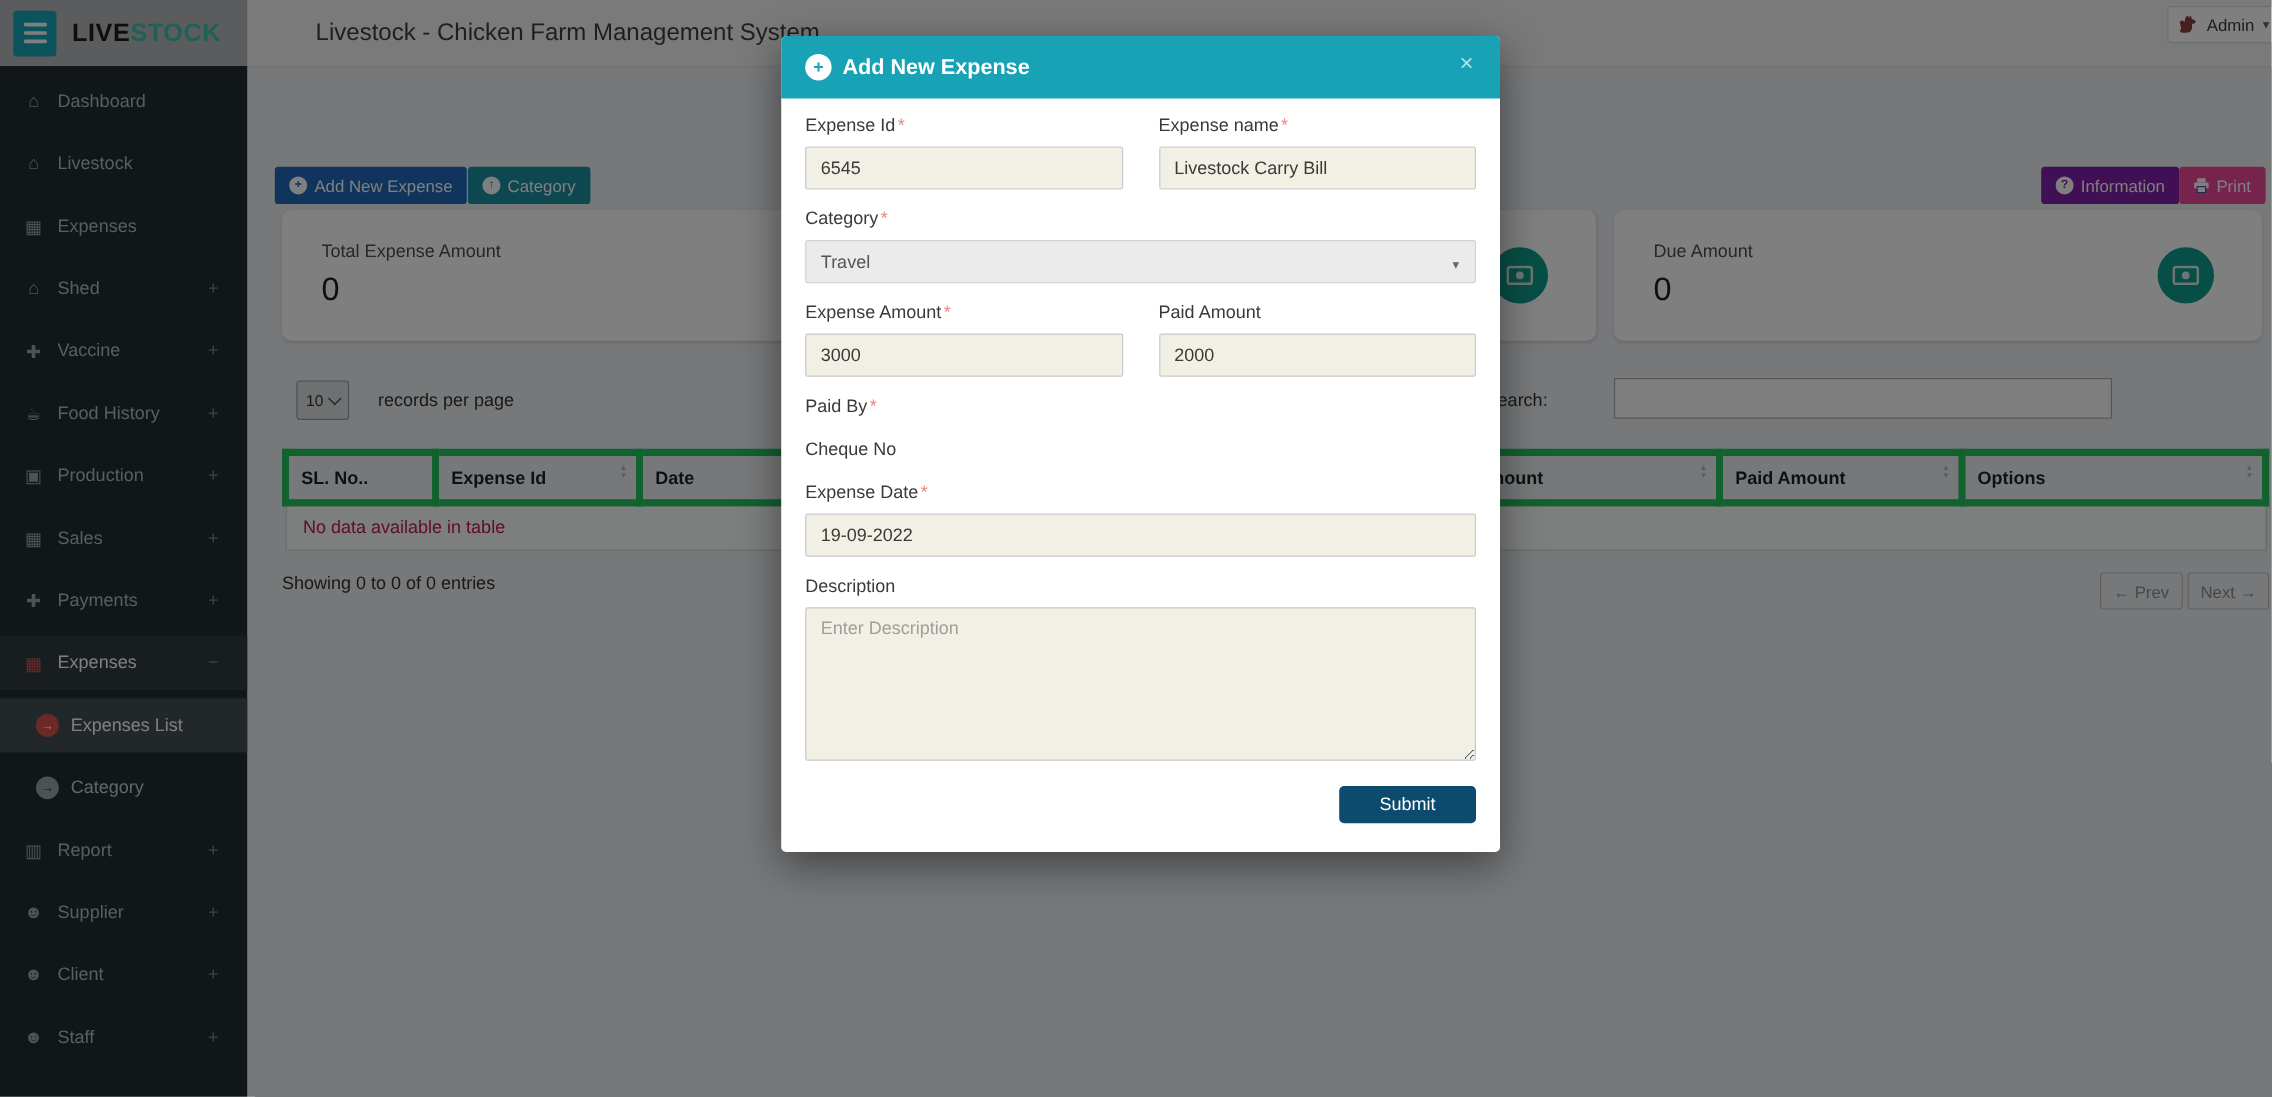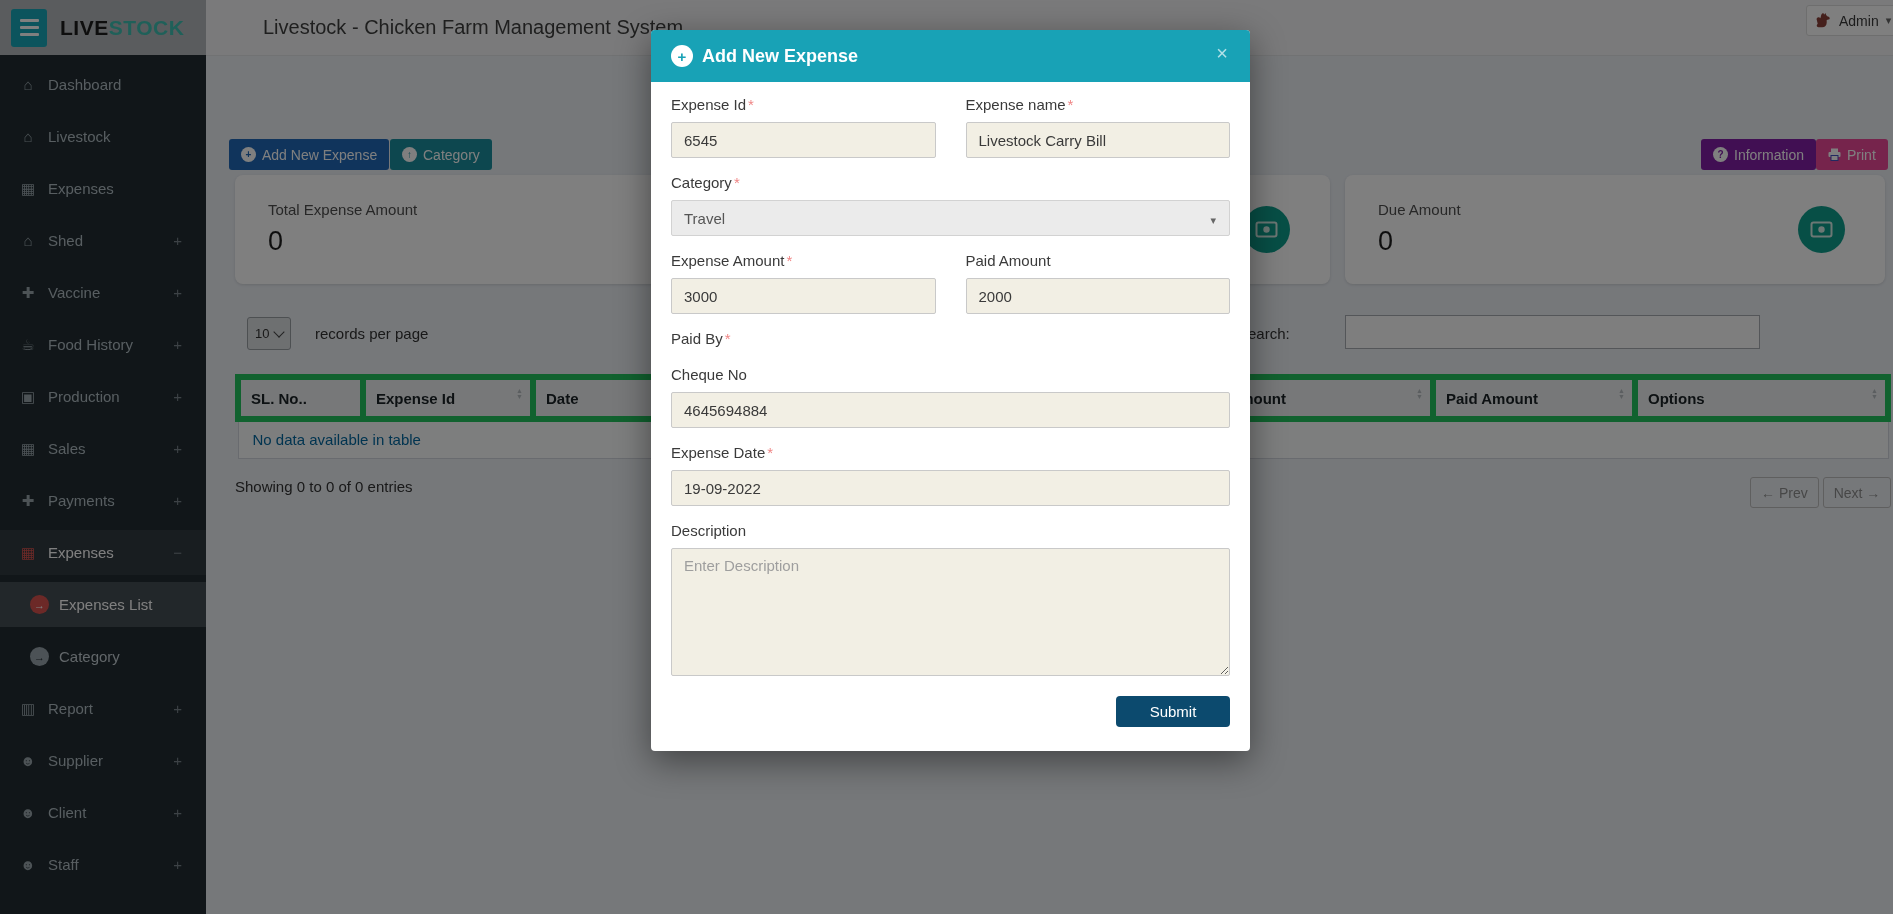--- a/index.html
+++ b/index.html
@@ -55,21 +55,21 @@
   .card-value{font-size:27px;color:#1f1f1f;margin-top:8px;}
   .card-disc{position:absolute;right:40px;top:31px;width:47px;height:47px;border-radius:50%;background:#0f9e8d;display:flex;align-items:center;justify-content:center;}
   .len-select{position:absolute;left:247px;top:317px;width:44px;height:33px;background:#dde0e3;border:1px solid #9aa0a5;border-radius:3px;display:flex;align-items:center;justify-content:space-between;padding:0 7px;box-sizing:border-box;font-size:13px;color:#333;cursor:pointer;z-index:1;}
   .chev{width:7px;height:7px;border-right:1.5px solid #444;border-bottom:1.5px solid #444;transform:rotate(45deg);margin-top:-3px;}
   .len-label{position:absolute;left:315px;top:325px;font-size:15px;color:#333;z-index:1;}
   .search-label{position:absolute;left:1238px;top:325px;font-size:15px;color:#333;z-index:1;}
   .search-input{position:absolute;left:1345px;top:315px;width:415px;height:34px;box-sizing:border-box;background:#fdfdfd;border:1px solid #a8adb2;font-size:14px;padding:0 8px;z-index:1;font-family:inherit;}
 
   table.datatable{position:absolute;left:235px;top:374px;width:1650px;border-collapse:collapse;table-layout:fixed;z-index:1;background:transparent;}
   .datatable th{background:#eff1f2;border:6px solid #22c55e;height:42px;box-sizing:border-box;text-align:left;padding:0 10px;font-size:15px;color:#1a2226;font-weight:bold;position:relative;cursor:pointer;}
-  .datatable td{background:#fbfcfc;border:1px solid #d2d6de;border-top:none;height:39px;box-sizing:border-box;font-size:15px;color:#0369a1;padding:0 14px;}
+  .datatable td{background:#fbfcfc;border:1px solid #d2d6de;border-top:none;height:39px;box-sizing:border-box;font-size:15px;color:#be185d;padding:0 14px;}
   .sort{position:absolute;right:7px;top:8px;display:flex;flex-direction:column;line-height:6px;}
   .sort span{font-size:7px;color:#b7bcc1;}
 
   .table-info{position:absolute;left:235px;top:478px;font-size:15px;color:#333;z-index:1;}
   .pager{position:absolute;left:1750px;top:477px;display:flex;gap:4px;z-index:1;}
   .page-btn{height:31px;padding:0 10px;border:1px solid #bfbfbf;border-radius:3px;background:transparent;color:#8f8f8f;font-size:14px;font-family:inherit;cursor:default;}
 
   
   .overlay{position:absolute;left:0;top:0;width:1893px;height:914px;background:rgba(0,0,0,0.5);z-index:5;}
   .modal{position:absolute;left:651px;top:30px;width:599px;z-index:10;background:#ffffff;border-radius:4px;box-shadow:0 10px 35px rgba(0,0,0,.45);}
@@ -355,21 +355,20 @@
           <input class="txt-input" type="text" value="2000" style="">
         </div>
       </div>
 
       <div class="form-group">
         <label class="fg-label"><span>Paid By</span><span class="req">*</span></label>
       </div>
 
       <div class="form-group">
         <label class="fg-label"><span>Cheque No</span></label>
-        <input class="txt-input" type="text" value="4645694884" style="">
       </div>
 
       <div class="form-group">
         <label class="fg-label"><span>Expense Date</span><span class="req">*</span></label>
         <input class="txt-input" type="text" value="19-09-2022" style="">
       </div>
 
       <div class="form-group">
         <label class="fg-label"><span>Description</span></label>
         <textarea class="txt-area" placeholder="Enter Description" style=""></textarea>

